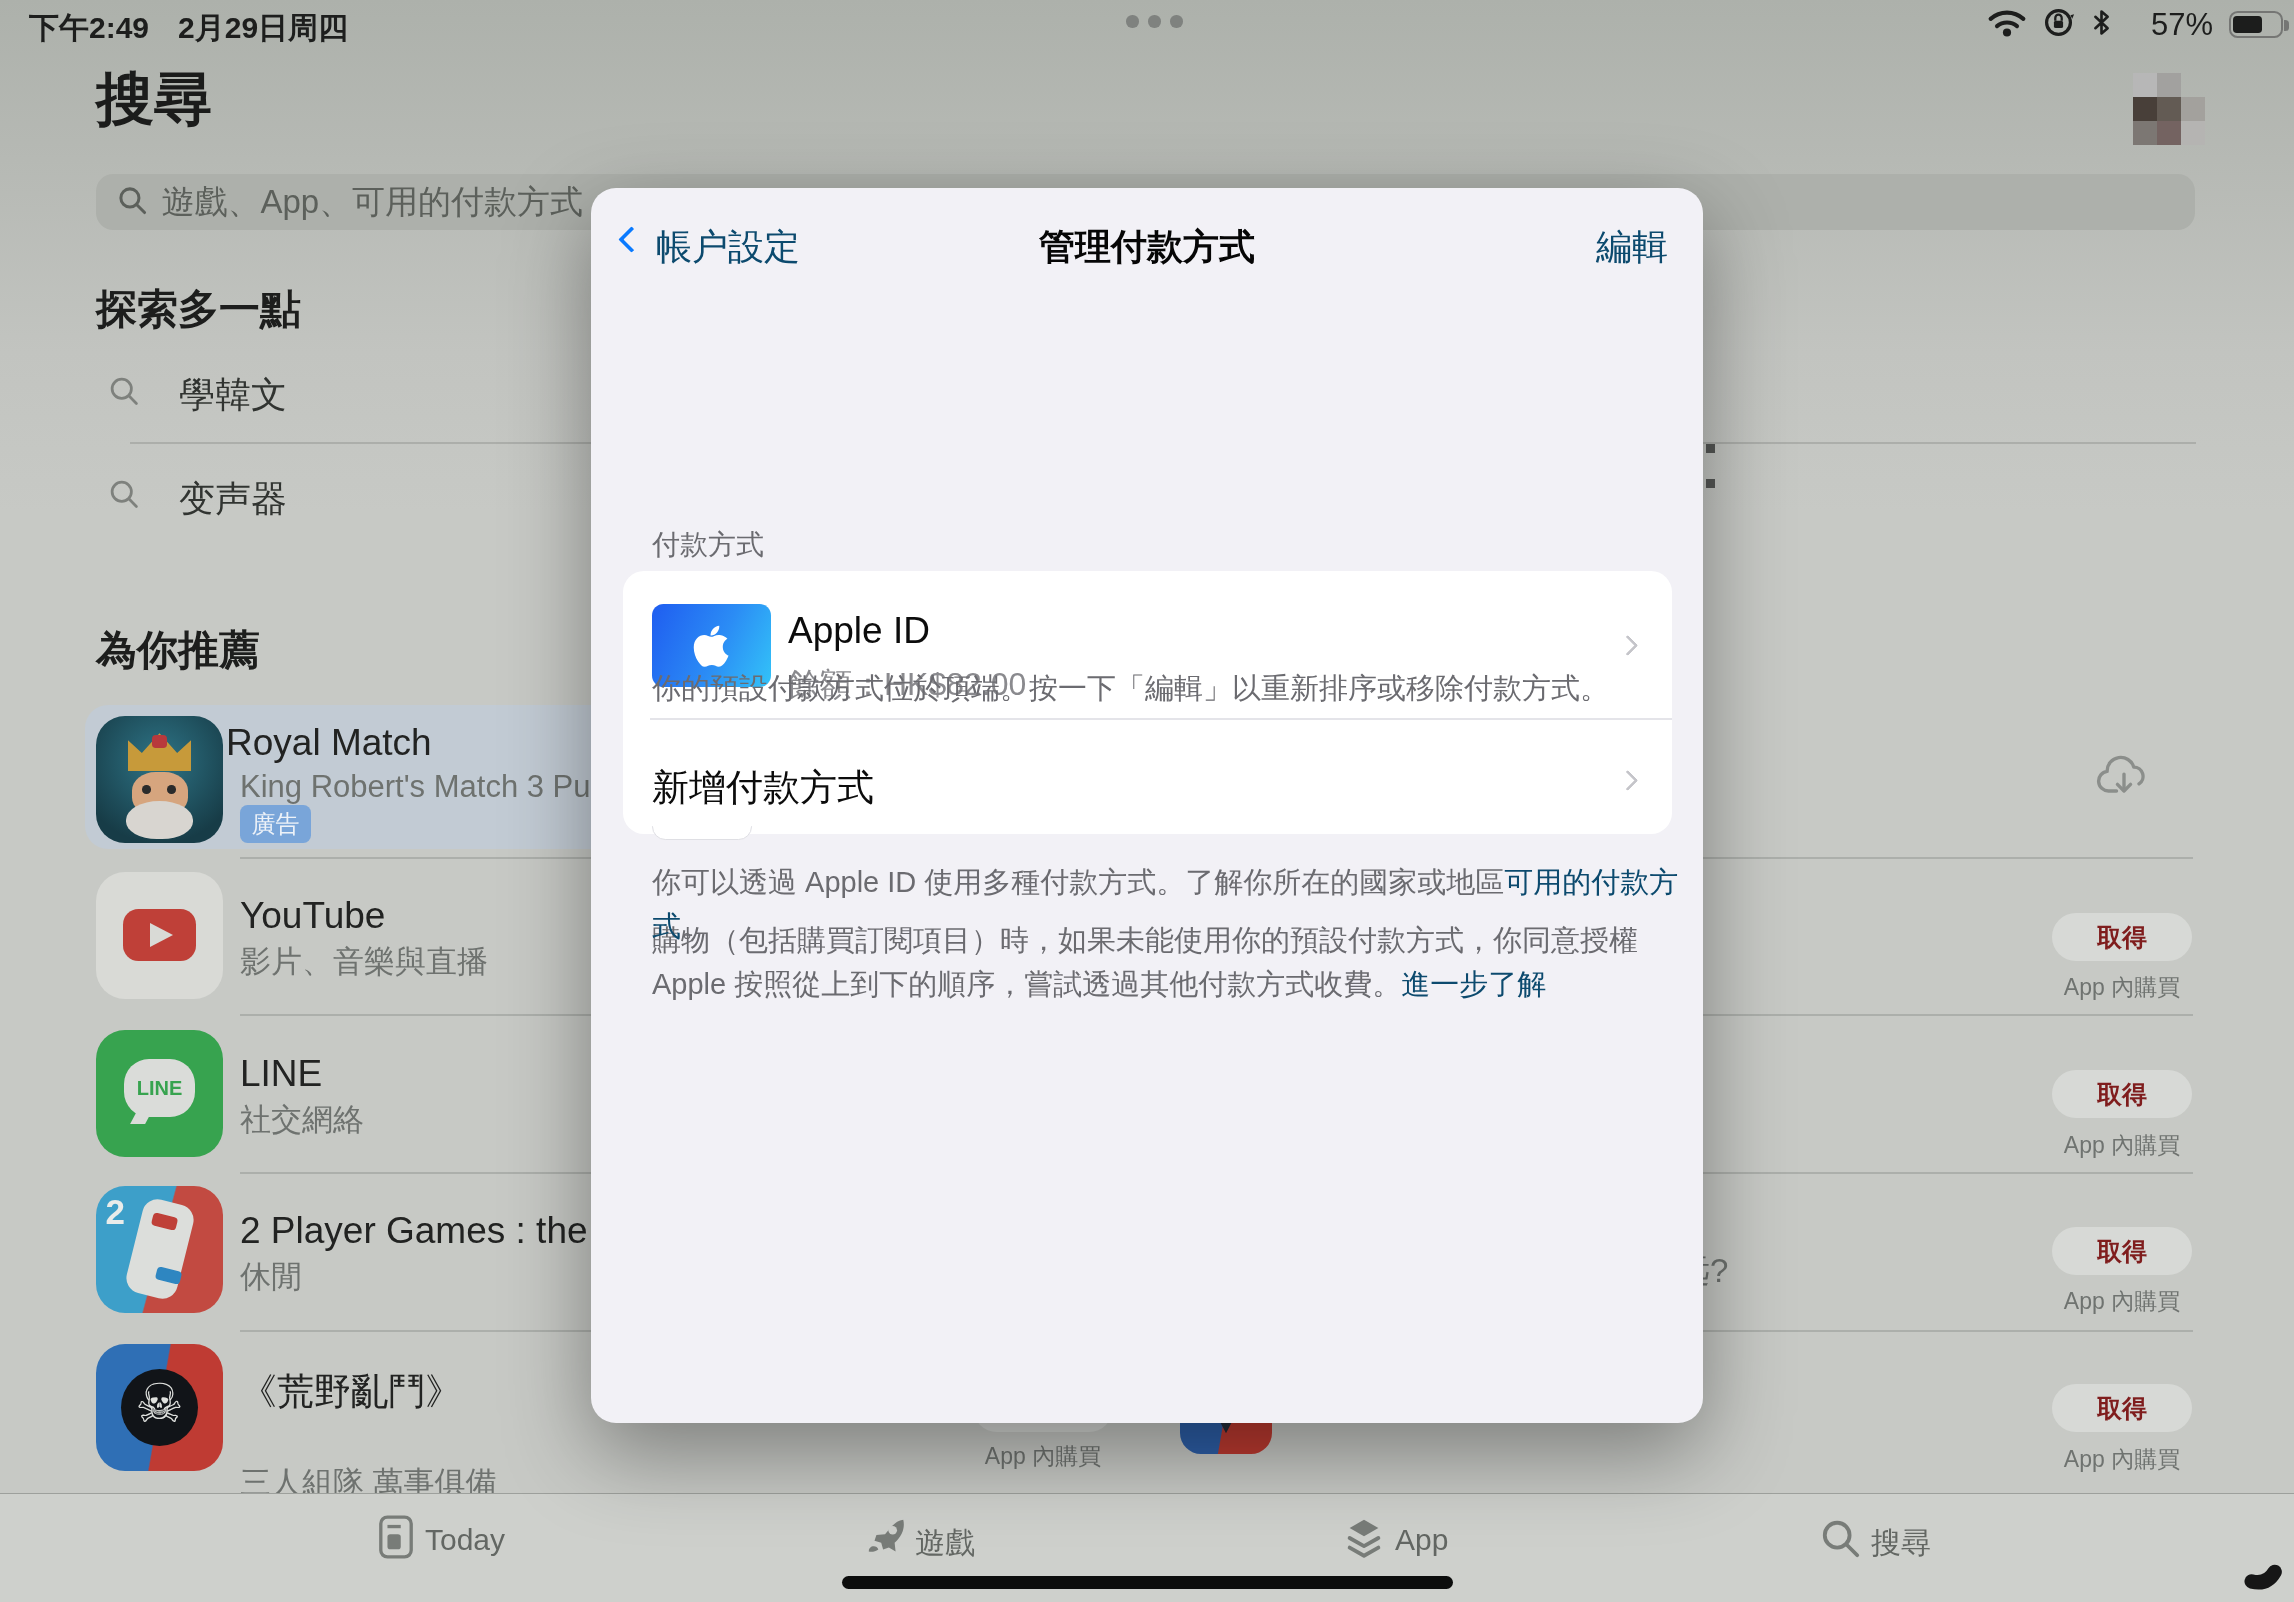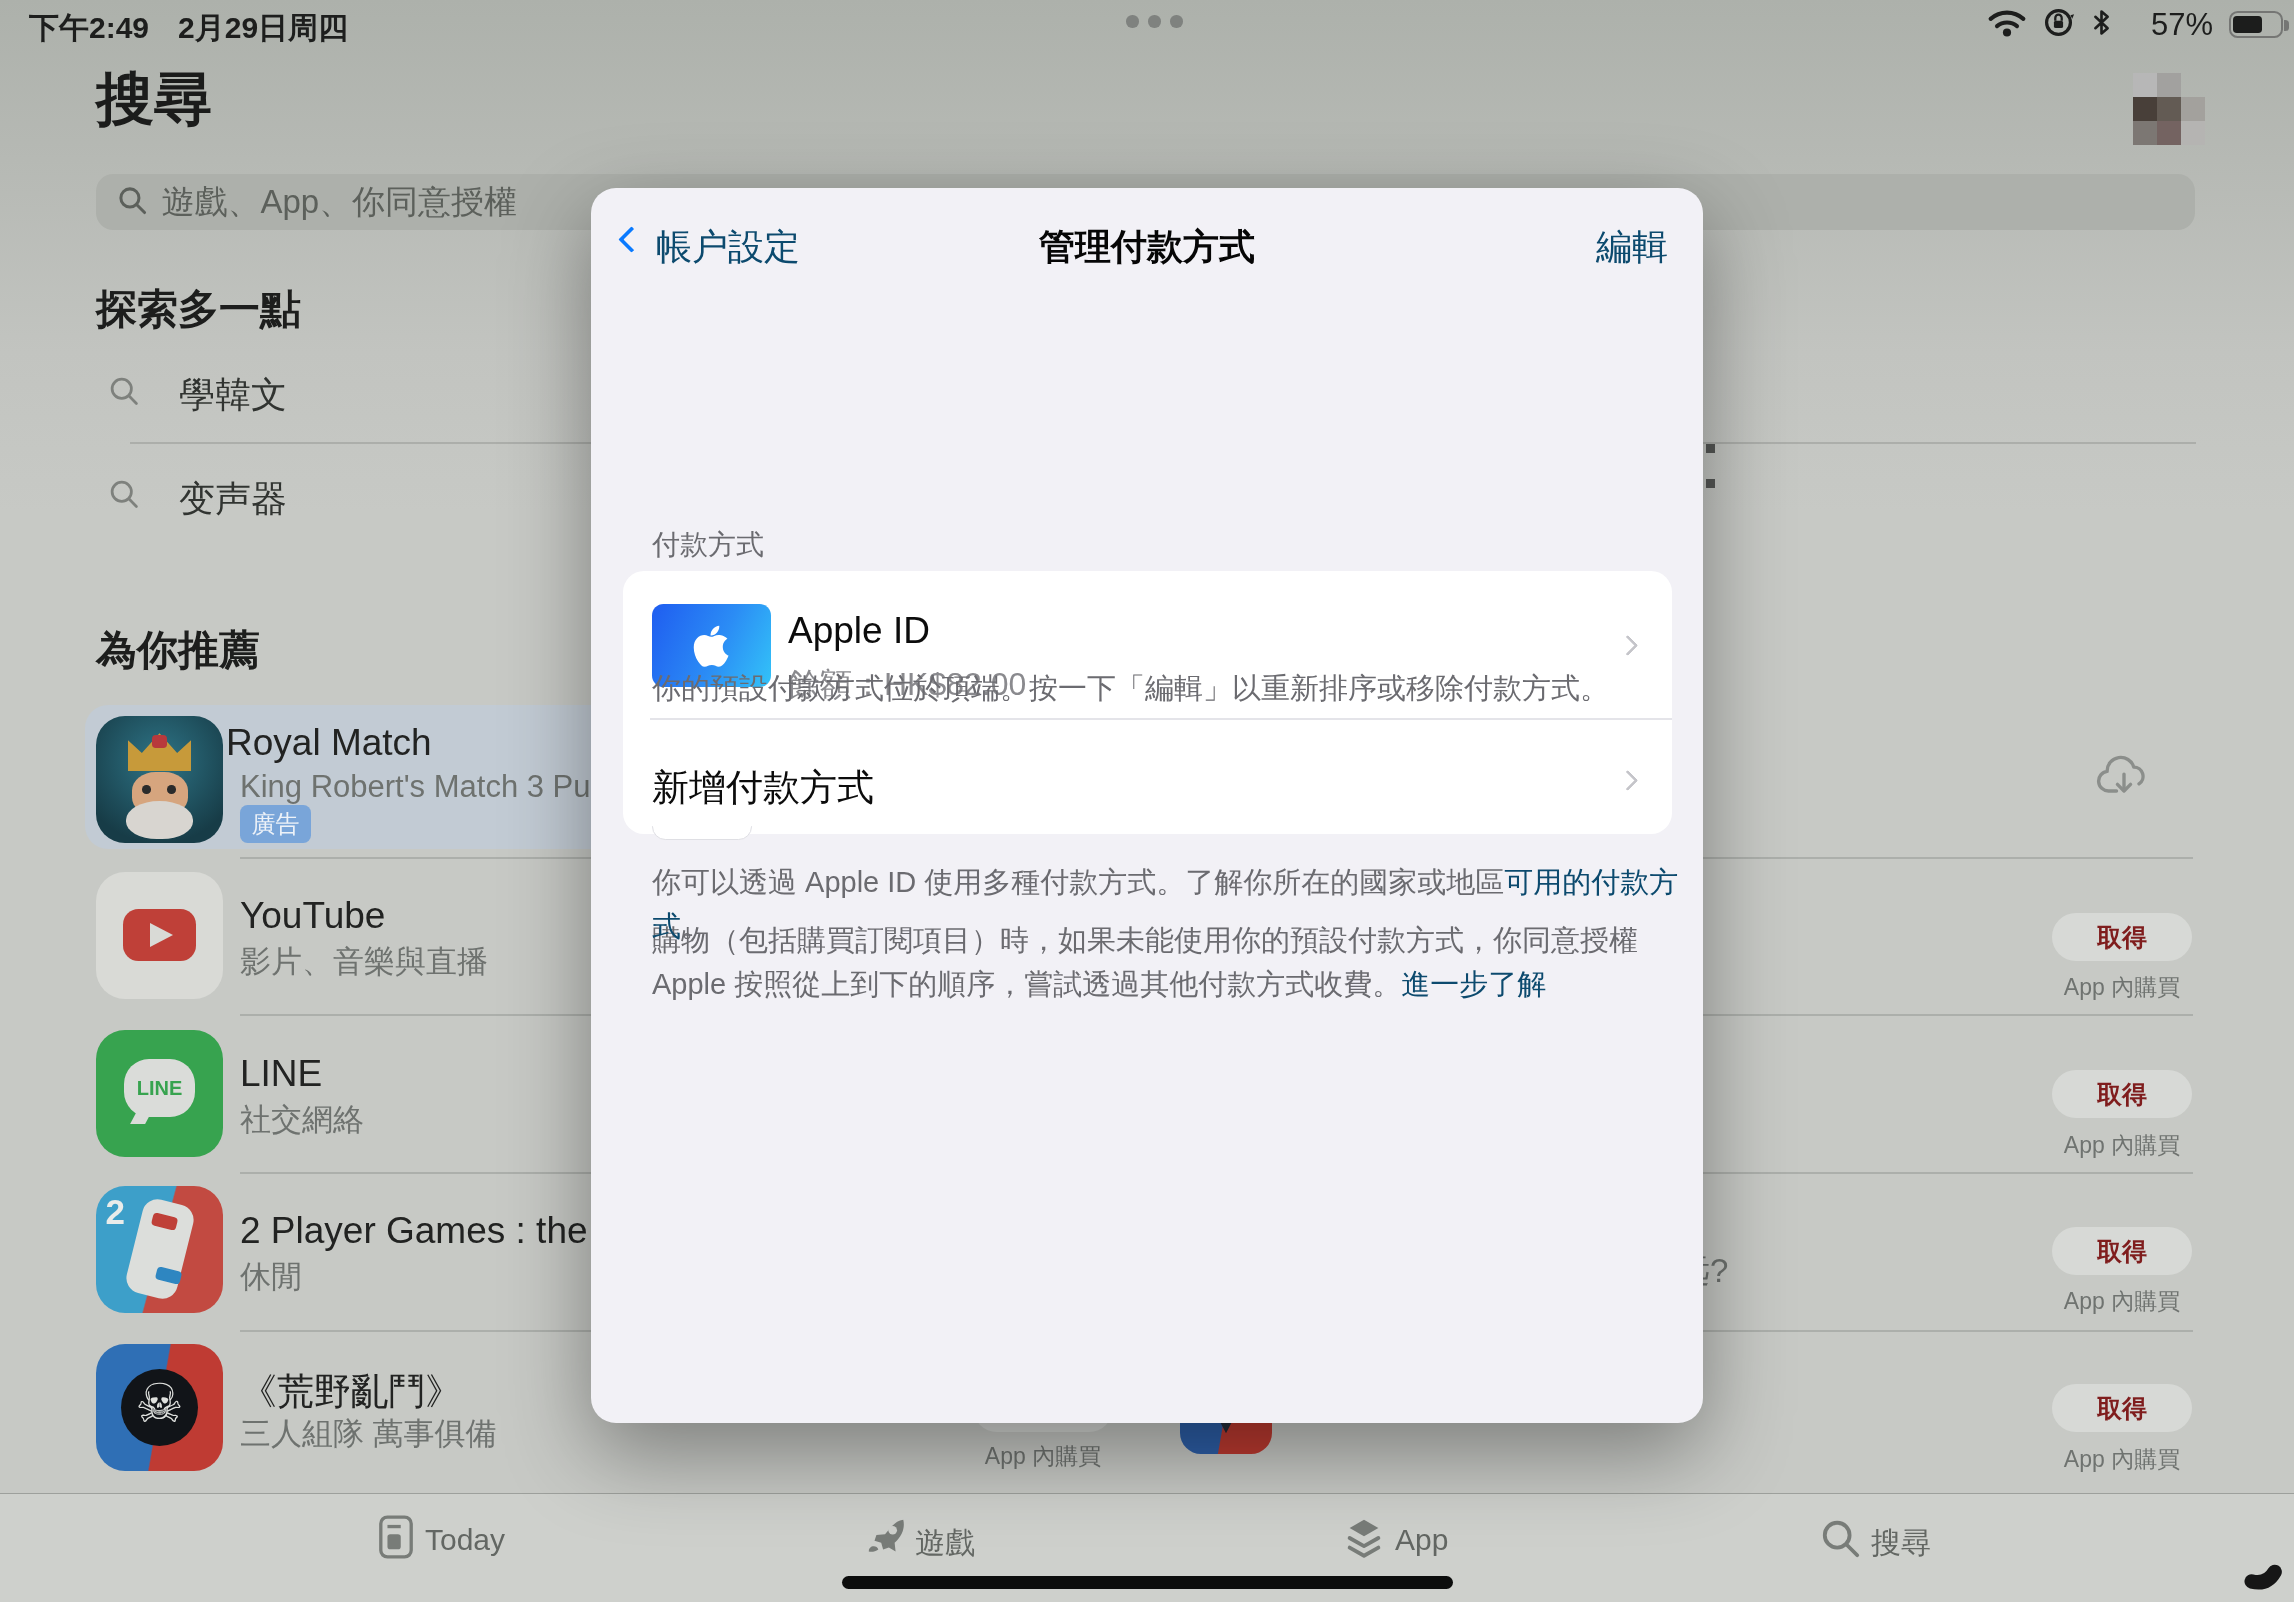--- a/index.html
+++ b/index.html
@@ -105,21 +105,21 @@
       <i style="background:#b5b4b2"></i>
   </div>
 
   <div class="abs page-title">搜尋</div>
 
   <div class="abs searchbar">
     <span><svg width="31" height="31" viewBox="0 0 36 36">
           <circle cx="15" cy="15" r="10.5" fill="none" stroke="#5c605b" stroke-width="3.5"></circle>
           <line x1="23" y1="23" x2="32" y2="32" stroke="#5c605b" stroke-width="3.5" stroke-linecap="round"></line>
         </svg></span>
-    <span class="ph">遊戲、App、你同意授權</span>
+    <span class="ph">遊戲、App、可用的付款方式</span>
   </div>
 
   <div class="abs h2" style="left:96px;top:282px;">探索多一點</div>
 
   <div class="abs" style="left:108px;top:375px;"><svg width="33" height="33" viewBox="0 0 36 36">
         <circle cx="15" cy="15" r="10.5" fill="none" stroke="#7e817d" stroke-width="3"></circle>
         <line x1="23" y1="23" x2="31" y2="31" stroke="#7e817d" stroke-width="3" stroke-linecap="round"></line>
       </svg></div>
   <div class="abs sugg-label" style="left:179px;top:371px;">學韓文</div>
   <div class="abs hr" style="left:130px;top:442px;width:2066px;"></div>
@@ -170,21 +170,21 @@
   </div>
   <div class="abs app-title" style="left:240px;top:1210px;max-width:350px;overflow:hidden;">2 Player Games : the Ch</div>
   <div class="abs app-sub" style="left:240px;top:1256px;">休閒</div>
   <div class="abs hr" style="left:240px;top:1172px;width:905px;"></div>
 
   <div class="abs app-icon" style="left:96px;top:1344px;width:127px;height:127px;background:linear-gradient(100deg,#2f6fb5 49.5%,#bf3b33 50.5%);">
     <div class="abs" style="left:25px;top:25px;width:77px;height:77px;background:#111418;border-radius:50%;"></div>
     <div class="abs" style="left:25px;top:21px;width:77px;height:77px;display:flex;align-items:center;justify-content:center;font-size:54px;color:#dfe1de;">☠</div>
   </div>
   <div class="abs app-title" style="left:240px;top:1367px;">《荒野亂鬥》</div>
-  <div class="abs app-sub" style="left:240px;top:1413px;">三人組隊 萬事俱備</div>
+  <div class="abs app-sub" style="left:240px;top:1462px;">三人組隊 萬事俱備</div>
   <div class="abs hr" style="left:240px;top:1330px;width:905px;"></div>
 
   <div class="abs get-pill" style="left:973px;top:1384px;">取得</div>
   <div class="abs iap" style="left:973px;top:1441px;">App 內購買</div>
 
   <div class="abs" style="left:2094px;top:751px;">
     <svg width="60" height="48" viewBox="0 0 64 50">
         <g fill="none" stroke="#8b8e8b" stroke-width="3.6" stroke-linecap="round" stroke-linejoin="round">
           <path d="M24 42h-8.5A10.5 10.5 0 0 1 14 21.1 14.5 14.5 0 0 1 42.4 16.6 9.8 9.8 0 0 1 48 34.5"></path>
           <path d="M32 24v17"></path>

